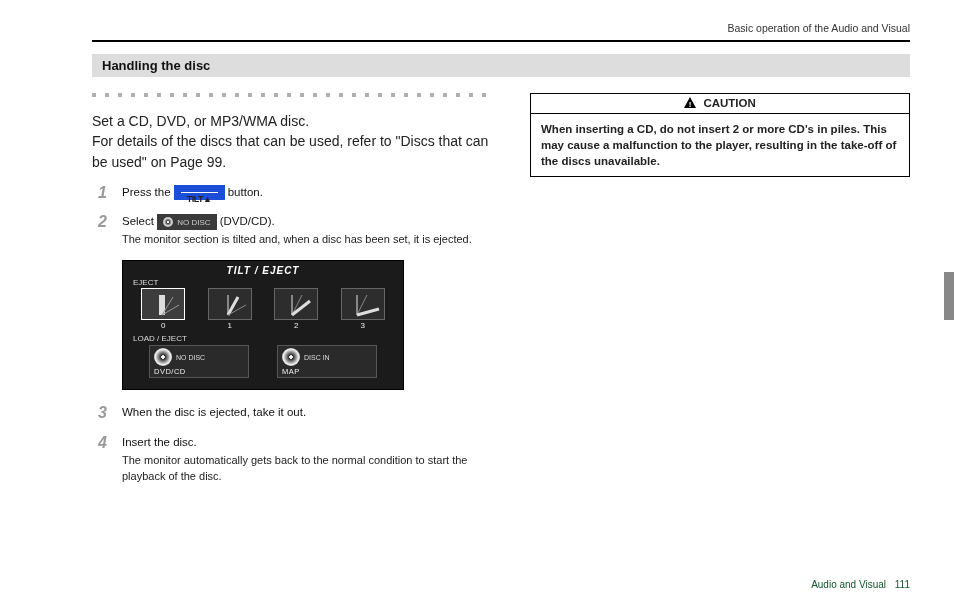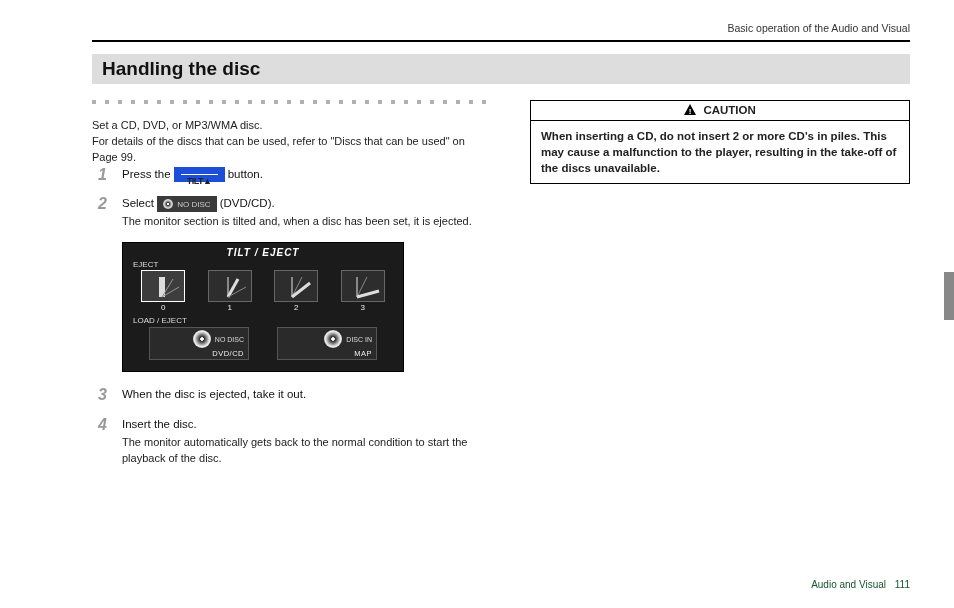--- a/index.html
+++ b/index.html
@@ -17,21 +17,21 @@
     margin-bottom: 6px;
   }
   .top-rule {
     border-top: 2px solid #000;
     margin-bottom: 12px;
   }
   .section-bar {
     background: #ddd;
     padding: 4px 10px;
     font-weight: 700;
-    font-size: 19px;
+    font-size: 13px;
     color: #111;
     margin-bottom: 10px;
   }
   .columns {
     display: flex;
     gap: 38px;
   }
   .col-left { width: 400px; }
   .col-right { flex: 1; }
   .subsection-title {
@@ -43,23 +43,24 @@
   .dot-row {
     height: 14px;
     margin-bottom: 10px;
     display: flex;
     gap: 9px;
   }
   .dot-row span {
     width: 4px; height: 4px; background: #b0b0b0; display: inline-block; margin-top: 6px;
   }
   .body-text {
-    font-size: 11px;
+    font-size: 14px;
     line-height: 1.45;
     color: #222;
+    margin-bottom: 12px;
   }
   .steps { list-style: none; margin-left: 6px; }
   .step { display: flex; margin-bottom: 12px; }
   .step-num {
     width: 24px;
     font-style: italic;
     font-weight: 700;
     font-size: 16px;
     color: #999;
     line-height: 1.1;
@@ -123,21 +124,21 @@
   }
   .tilt-box.active { border-color: #fff; background: #3d3d3d; }
   .tilt-box svg { width: 40px; height: 28px; }
   .tilt-cap { font-size: 8px; margin-top: 1px; color: #eee; }
   .eject-row { display: flex; gap: 28px; padding: 0 16px; margin-top: 2px; }
   .eject-item {
     width: 100px;
     background: #2a2a2a;
     border: 1px solid #555;
     padding: 2px 4px 1px 4px;
-    display: flex; flex-direction: column; align-items: flex-end;
+    display: flex; flex-direction: column; align-items: flex-start;
   }
   .eject-item .disc-row { display: flex; align-items: center; gap: 4px; }
   .eject-item .disc {
     width: 18px; height: 18px; border-radius: 50%;
     background: radial-gradient(circle, #fff 12%, #222 15%, #eee 60%, #777 100%);
   }
   .eject-item .st { font-size: 7px; color: #ddd; }
   .eject-item .cap { font-size: 7.5px; color: #eee; margin-top: 1px; letter-spacing: 0.5px; }
   .caution-box {
     border: 1.5px solid #000;

